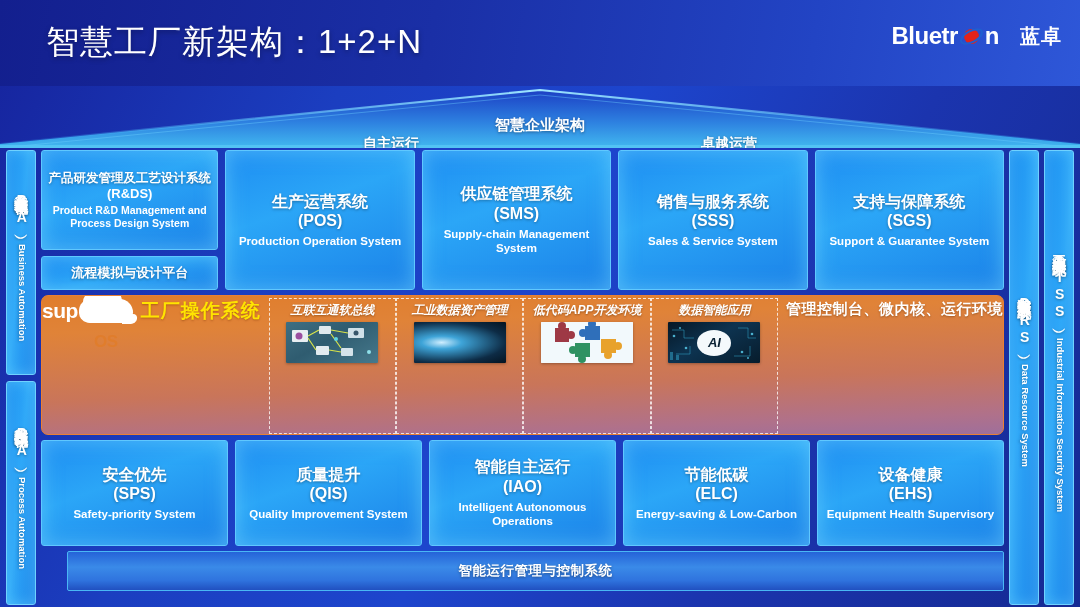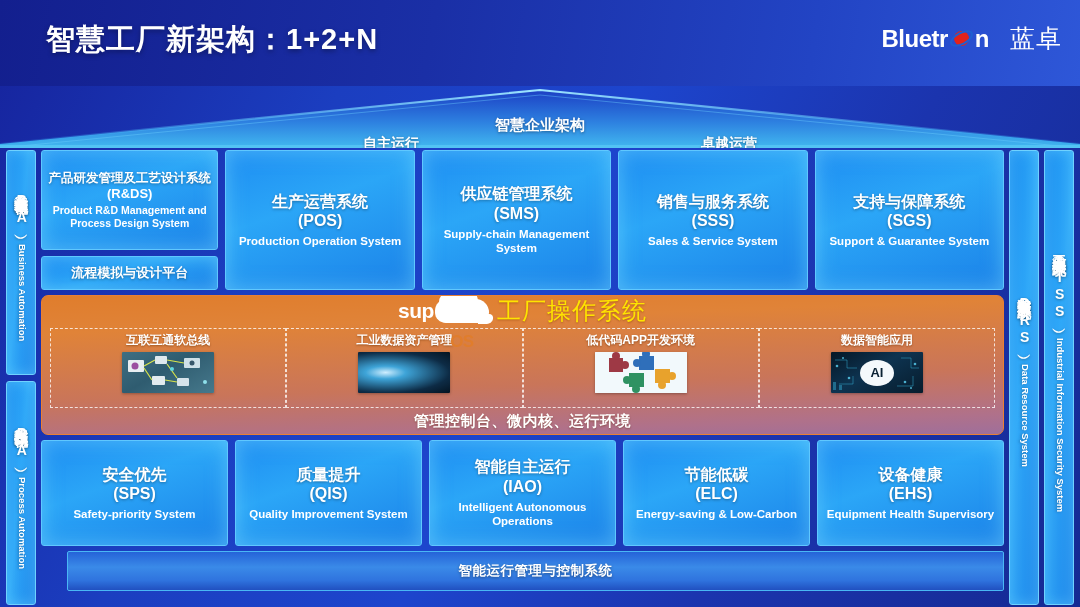--- a/index.html
+++ b/index.html
@@ -14,21 +14,21 @@
     background: linear-gradient(115deg, #16239c 0%, #1b3ec0 28%, #1d45cd 50%, #1b34ae 72%, #152a93 100%);
   }
 
   
   #header {
     position: absolute; left: 0; top: 0; width: 1080px; height: 86px;
     background: linear-gradient(100deg, #131f8e 0%, #1a2fa6 40%, #2244c4 75%, #2e57d8 100%);
   }
   #title {
     position: absolute; left: 46px; top: 20px;
-    font-size: 29px; font-weight: bold; color: #ffffff;
+    font-size: 33px; font-weight: normal; color: #ffffff;
     letter-spacing: 1px;
     text-shadow: 0 2px 5px rgba(0,0,0,.35);
     white-space: nowrap;
   }
   #logo-wrap {
     position: absolute; right: 18px; top: 22px;
     display: flex; align-items: center; gap: 21px;
   }
   #logo-en {
     font-size: 24px; font-weight: bold; color: #ffffff;
@@ -43,21 +43,21 @@
     width: 15px; height: 15px; border-radius: 50%;
     background: #e2231a;
   }
   #logo-orbit .ring {
     position: absolute; left: 0px; top: 4px;
     width: 25px; height: 13px; border-radius: 50%;
     border: 2.5px solid #1f5fd0;
     transform: rotate(-28deg);
   }
   #logo-cn {
-    font-size: 25px; font-weight: normal; color: #ffffff; letter-spacing: 1px;
+    font-size: 20px; font-weight: bold; color: #ffffff; letter-spacing: 1px;
   }
 
   
   #roof {
     position: absolute; left: 0; top: 86px; width: 1080px; height: 62px;
     overflow: hidden;
   }
   #roof svg { display: block; }
   .roof-label {
     position: absolute; color: #ffffff; font-weight: bold;
@@ -156,21 +156,21 @@
     color: #fff; font-size: 13px; font-weight: bold;
     text-shadow: 0 1px 3px rgba(0,0,0,.35);
   }
 
   
   #supos {
     height: 140px;
     border: 1.5px solid #e98034;
     border-radius: 7px;
     background: linear-gradient(178deg, #e07d2c 0%, #e08338 22%, #c9755a 62%, #b0718a 88%, #9f6f9b 100%);
-    display: flex; flex-direction: column;
+    display: flex; flex-direction: row;
     overflow: hidden;
     position: relative;
   }
   #supos-head {
     height: 30px; display: flex; align-items: center; justify-content: center; gap: 8px;
   }
   #supos-logo {
     display: flex; align-items: center;
     font-size: 21px; font-weight: bold; color: #ffffff;
     letter-spacing: -.5px;
@@ -194,26 +194,26 @@
     border-radius: 0 8px 8px 0;
     transform: skewX(-12deg);
   }
   #os-cloud .ostext {
     position: absolute; inset: 0;
     display: flex; align-items: center; justify-content: center;
     color: #e07d2c; font-size: 17px; font-weight: bold;
     z-index: 3; letter-spacing: -.5px; padding-bottom: 1px; margin-top: 43px;
   }
   #supos-cn {
-    font-size: 24px; font-weight: normal; color: #ffe400;
+    font-size: 19px; font-weight: bold; color: #ffe400;
     text-shadow: 0 1px 2px rgba(120,50,0,.45);
     letter-spacing: 1px;
   }
   #supos-tiles {
-    flex: 1; display: flex; padding: 2px 8px 0 8px; 
+    flex: 1; display: flex; padding: 2px 8px 0 8px;  font-style: italic;
   }
   .tile {
     flex: 1;
     border: 1px dashed rgba(255,255,255,.78);
     display: flex; flex-direction: column; align-items: center;
     padding-top: 3px;
   }
   .tile .tlabel {
     color: #ffffff; font-size: 12px; font-weight: bold;
     text-shadow: 0 1px 2px rgba(90,40,0,.5);

